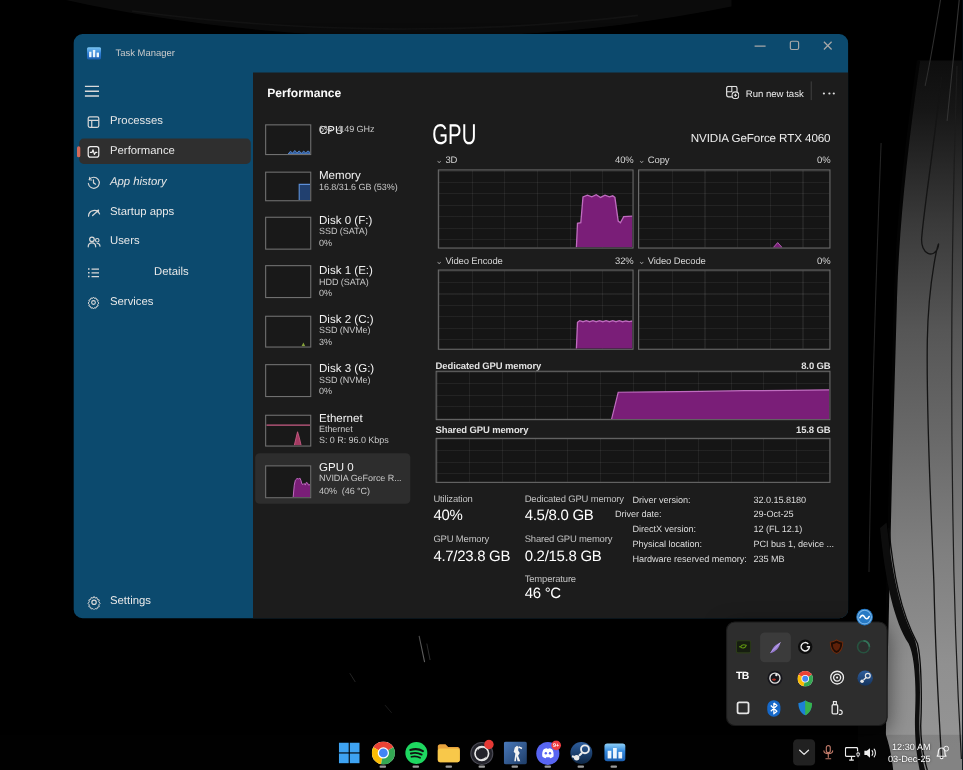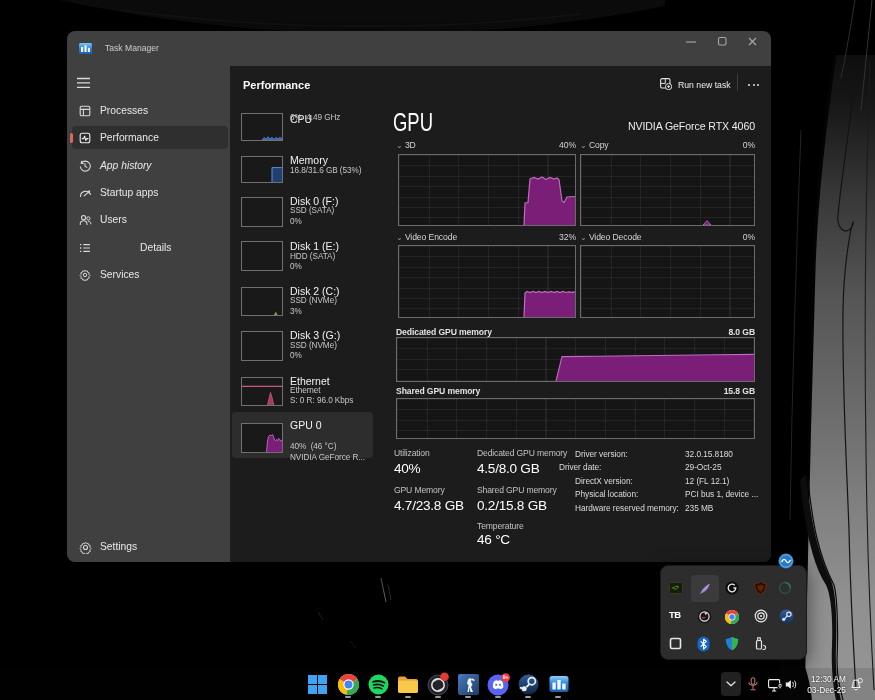--- a/index.html
+++ b/index.html
@@ -56,21 +56,21 @@
 
     <path d="M381,578 L386,602" stroke="#b9b9b9" stroke-width="1" opacity="0.55"></path>
     <path d="M388,585 L391,600" stroke="#8a8a8a" stroke-width="0.8" opacity="0.4"></path>
     <path d="M318,612 L323,620" stroke="#777" stroke-width="0.8" opacity="0.35"></path>
     <path d="M350,641 L356,648" stroke="#666" stroke-width="0.8" opacity="0.3"></path>
 
     <path d="M60,0 C250,42 470,46 665,6 L665,0 Z" fill="#0c0c0c"></path>
       <path d="M120,10 C270,30 430,32 580,14" fill="none" stroke="#141414" stroke-width="1.5"></path>
   </svg>
 
-  <div id="win" class="abs" style="left:67px;top:31px;width:704px;height:531px;background:#404040;border-radius:8px;box-shadow:0 10px 36px rgba(0,0,0,0.65);">
+  <div id="win" class="abs" style="left:67px;top:31px;width:704px;height:531px;background:#0c4a6e;border-radius:8px;box-shadow:0 10px 36px rgba(0,0,0,0.65);">
 
     <div class="abs" style="left:163px;top:35px;right:0;bottom:0;background:#1c1c1c;border-radius:0 0 8px 0;"></div>
 
     <svg class="abs" width="13" height="13" viewBox="0 0 13 13" style="left:12px;top:11px">
       <defs>
           <linearGradient id="tmic" x1="0" y1="0" x2="0" y2="1">
         <stop offset="0" stop-color="#7cc6f2"></stop>
             <stop offset="0.5" stop-color="#2f7fd6"></stop>
             <stop offset="1" stop-color="#1b5fae"></stop>
       </linearGradient>
@@ -203,21 +203,21 @@
           </svg></div>
       <div class="txt mname" style="left:223px;top:343.5px;">Ethernet</div>
       <div class="txt msub" style="left:223px;top:355px;">Ethernet</div>
       <div class="txt msub" style="left:223px;top:365px;">S: 0 R: 96.0 Kbps</div>
 
       <div class="mchart" style="top:392px;height:30px;"><svg width="40" height="28" viewBox="0 0 40 28">
             <path d="M24.5,28 L25.5,17 L26.5,12.5 L28,11 L29.5,11.5 L30.5,10.5 L31.5,12.5 L32.5,16 L33.5,16.5 L34.5,15.5 L35.5,17 L36.5,14.5 L37.5,15 L38.5,17 L40,16.5 V28 Z" fill="#7a1e78"></path>
             <path d="M24.5,28 L25.5,17 L26.5,12.5 L28,11 L29.5,11.5 L30.5,10.5 L31.5,12.5 L32.5,16 L33.5,16.5 L34.5,15.5 L35.5,17 L36.5,14.5 L37.5,15 L38.5,17 L40,16.5" fill="none" stroke="#bf6cbf" stroke-width="0.9"></path>
           </svg></div>
       <div class="txt mname" style="left:223px;top:388px;">GPU 0</div>
-      <div class="txt msub" style="left:223px;top:422px;">NVIDIA GeForce R...</div>
+      <div class="txt msub" style="left:223px;top:399px;">NVIDIA GeForce R...</div>
       <div class="txt msub" style="left:223px;top:411px;">40%&nbsp; (46 °C)</div>
     </div>
 
     <div id="main">
       <div class="txt" style="left:326px;top:76px;font-size:26px;color:#ffffff;transform:scaleX(0.71);transform-origin:left top;">GPU</div>
       <div class="txt" style="left:500px;top:89px;width:188px;text-align:right;font-size:10.6px;color:#ededed;letter-spacing:-0.1px;">NVIDIA GeForce RTX 4060</div>
 
       <div class="txt glab" style="left:329px;top:109px;"><span class="chev">⌄</span> 3D</div>
       <div class="txt glab" style="left:460px;top:109px;width:49px;text-align:right;">40%</div>
       <div class="txt glab" style="left:513px;top:109px;"><span class="chev">⌄</span> Copy</div>

